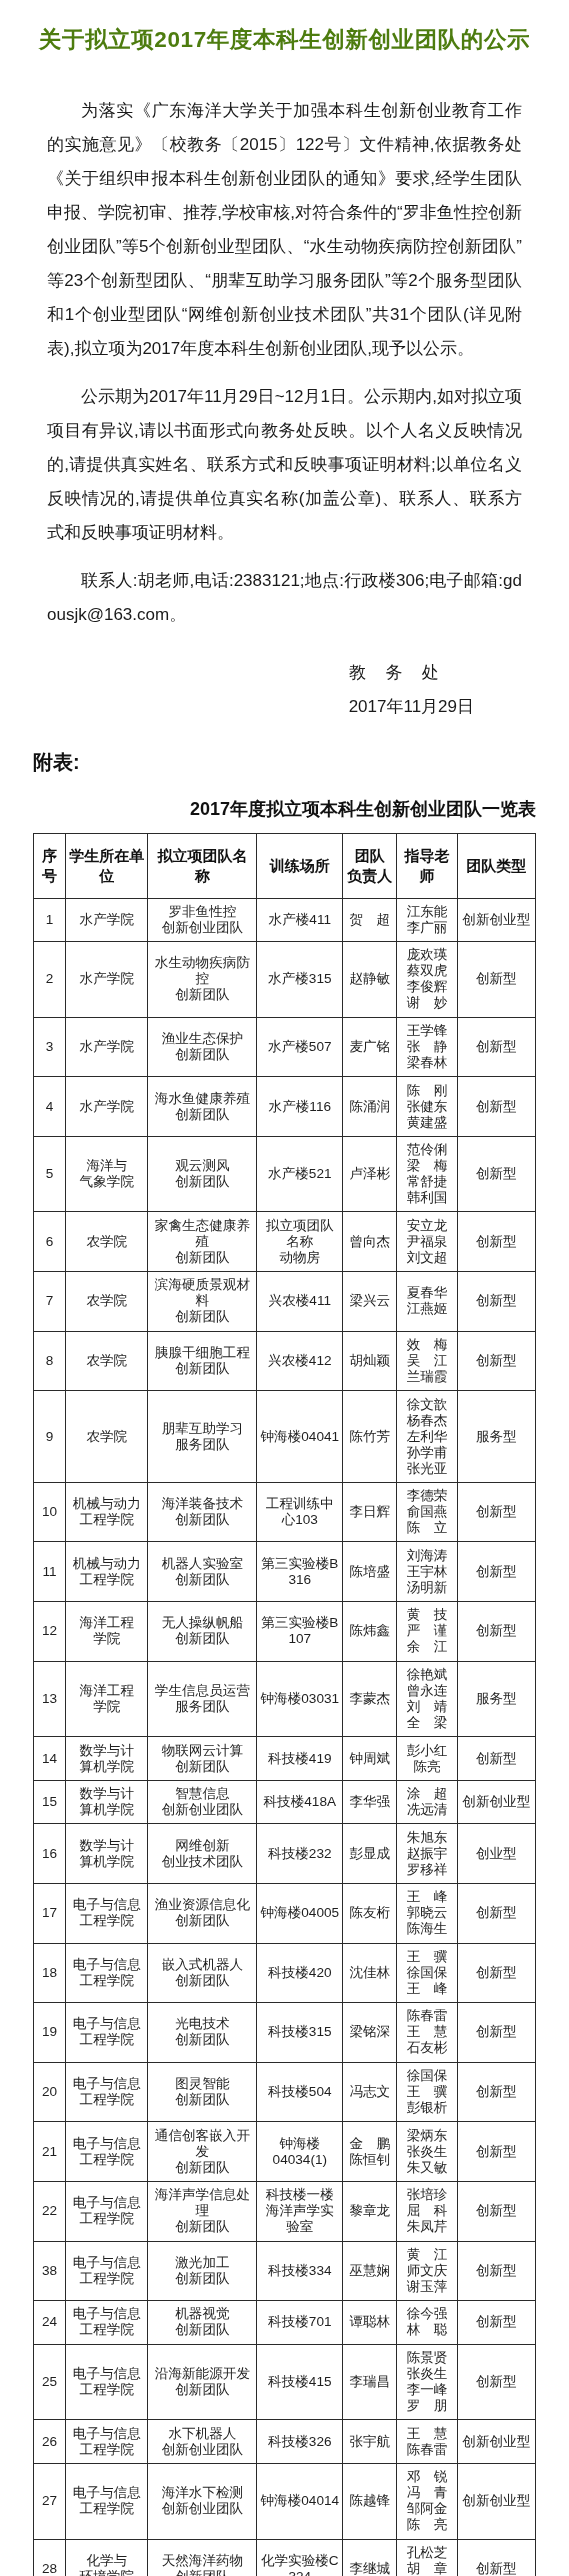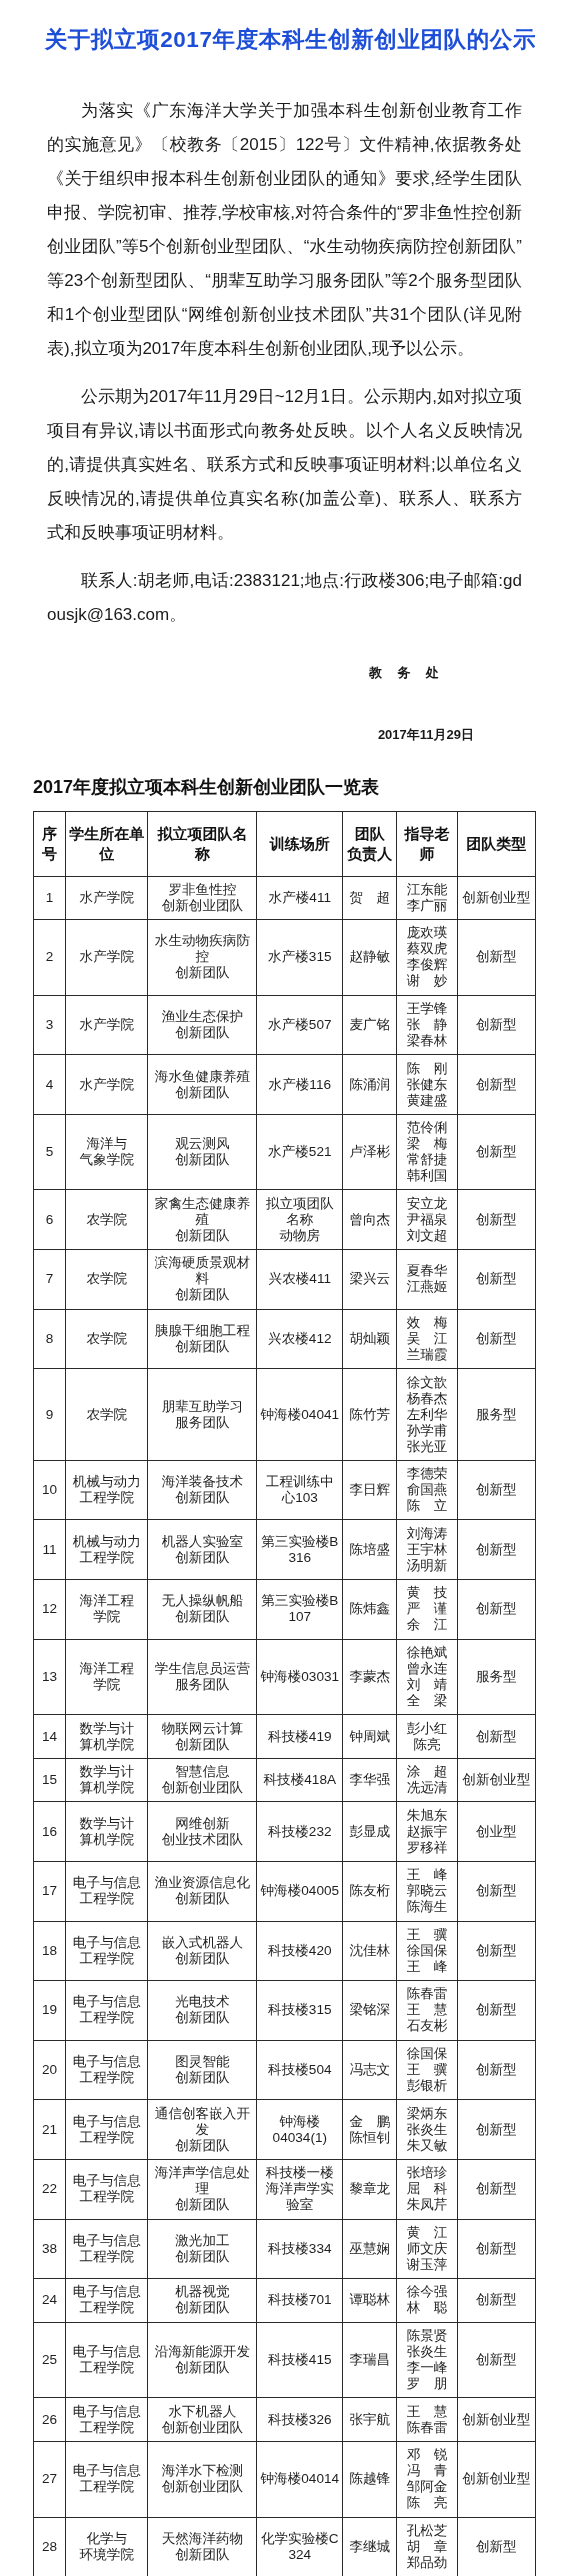--- a/index.html
+++ b/index.html
@@ -3,35 +3,35 @@
 <meta charset="utf-8">
 <style>
   html,body{margin:0;padding:0;background:#ffffff;}
   body{
     width:569px;min-height:2576px;
     font-family:"Liberation Sans","DejaVu Sans",sans-serif;
     color:#1a1a1a;
   }
   .doc{padding:18px 33px 24px;}
   .title{
-    font-size:22.5px;font-weight:bold;text-align:right;
-    margin:6px 0 39px;letter-spacing:0.6px;color:#1d4ed8;
+    font-size:22.5px;font-weight:bold;text-align:center;
+    margin:6px 0 39px;letter-spacing:0.6px;color:#4d7c0f;
   }
   .para{
     font-size:17px;line-height:34px;text-align:justify;
     margin:14px;text-indent:2em;word-break:break-all;
   }
-  .sig-line{font-size:13px;line-height:34px;text-align:right;margin:0;font-weight:bold;}
+  .sig-line{font-size:17px;line-height:34px;text-align:right;margin:0;}
   .sig-dept{padding-right:96px;margin-top:24px;letter-spacing:1.2px;}
-  .sig-date{padding-right:62px;margin-top:28px;}
+  .sig-date{padding-right:62px;}
   .attach-label{
     font-size:20px;font-weight:bold;margin:26px 0 0;line-height:24px;color:#111;
   }
   .table-title{
-    font-size:18px;font-weight:bold;text-align:left;
+    font-size:18px;font-weight:bold;text-align:right;
     margin:22.5px 0 12px;color:#111;
   }
   table.teams{
     width:100%;border-collapse:collapse;table-layout:fixed;
   }
   table.teams th, table.teams td{
     border:1.2px solid #2a2a2a;
     text-align:center;vertical-align:middle;
     white-space:pre-line;word-break:break-all;
   }
@@ -49,20 +49,21 @@
 
   <h1 class="title">关于拟立项2017年度本科生创新创业团队的公示</h1>
 
   <p class="para">为落实《广东海洋大学关于加强本科生创新创业教育工作的实施意见》〔校教务〔2015〕122号〕文件精神,依据教务处《关于组织申报本科生创新创业团队的通知》要求,经学生团队申报、学院初审、推荐,学校审核,对符合条件的“罗非鱼性控创新创业团队”等5个创新创业型团队、“水生动物疾病防控创新团队”等23个创新型团队、“朋辈互助学习服务团队”等2个服务型团队和1个创业型团队“网维创新创业技术团队”共31个团队(详见附表),拟立项为2017年度本科生创新创业团队,现予以公示。</p>
   <p class="para">公示期为2017年11月29日~12月1日。公示期内,如对拟立项项目有异议,请以书面形式向教务处反映。以个人名义反映情况的,请提供真实姓名、联系方式和反映事项证明材料;以单位名义反映情况的,请提供单位真实名称(加盖公章)、联系人、联系方式和反映事项证明材料。</p>
   <p class="para">联系人:胡老师,电话:2383121;地点:行政楼306;电子邮箱:gdousjk@163.com。</p>
 
   <p class="sig-line sig-dept">教　务　处</p>
   <p class="sig-line sig-date">2017年11月29日</p>
 
+  <p class="attach-label">附表:</p>
 
   <h2 class="table-title">2017年度拟立项本科生创新创业团队一览表</h2>
 
   <table class="teams">
     <colgroup>
       <col style="width:6.4%">
       <col style="width:16.4%">
       <col style="width:21.7%">
       <col style="width:17.1%">
       <col style="width:10.8%">

